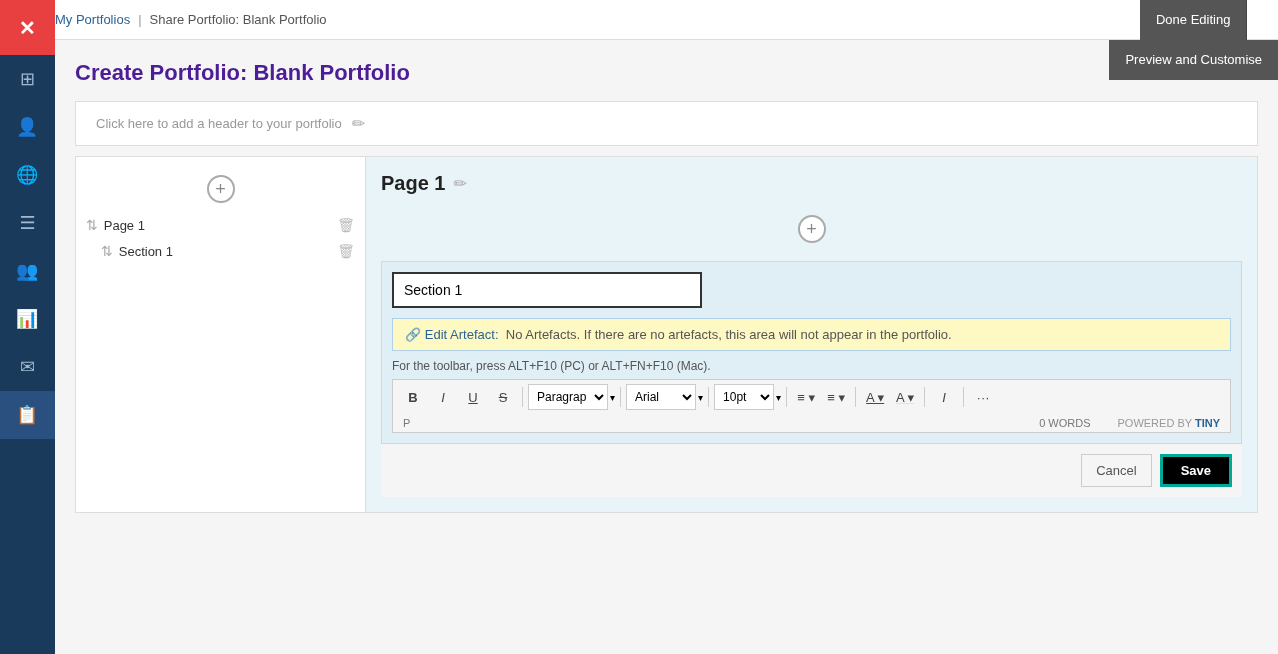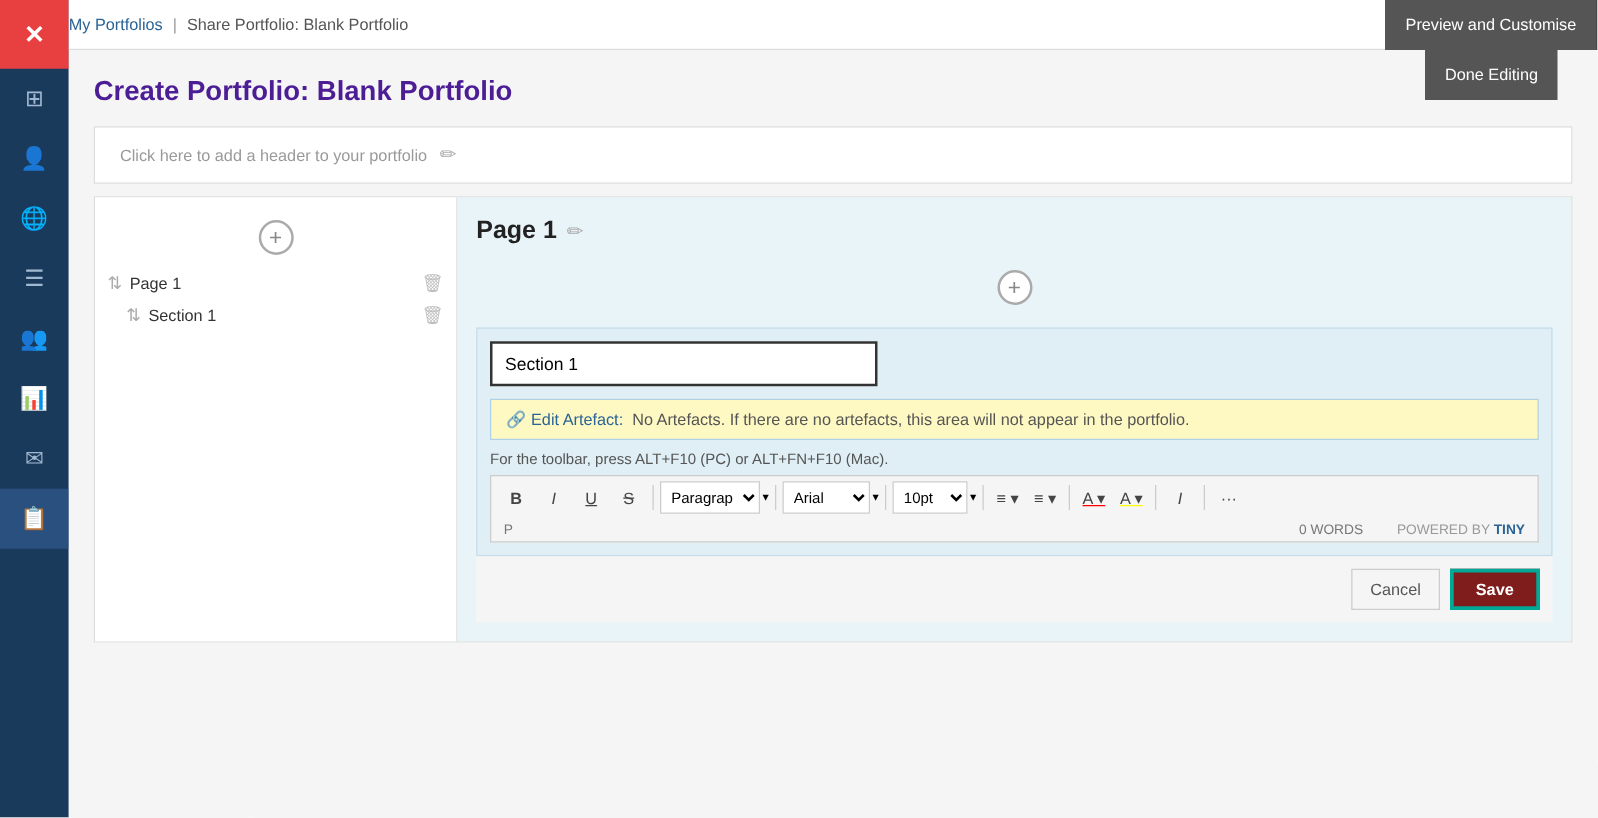--- a/index.html
+++ b/index.html
@@ -375,21 +375,21 @@
     .cancel-btn {
       padding: 6px 14px;
       background: transparent;
       border: 1px solid #ccc;
       cursor: pointer;
       font-size: 13px;
       color: #555;
     }
     .save-btn {
       padding: 6px 18px;
-      background: #7f1d1d;
+      background: #000000;
       color: #fff;
       border: 3px solid #00a896;
       cursor: pointer;
       font-size: 13px;
       font-weight: bold;
     }
   </style>
 </head>
 <body>
 
@@ -412,22 +412,22 @@
   <div class="main-content">
 
     <div class="top-nav">
       <div class="breadcrumb-nav">
         <a class="breadcrumb-link">My Portfolios</a>
         <span class="breadcrumb-separator">|</span>
         <span class="breadcrumb-current">Share Portfolio: Blank Portfolio</span>
       </div>
       <div class="top-nav-actions">
         <button class="nav-action-btn">Settings</button>
+        <button class="nav-action-btn">Done Editing</button>
         <button class="nav-action-btn">Preview and Customise</button>
-        <button class="nav-action-btn">Done Editing</button>
       </div>
     </div>
 
     <div class="page-body">
       <div class="page-title">Create Portfolio: Blank Portfolio</div>
 
       <div class="header-area">
         <span>Click here to add a header to your portfolio</span>
         <span class="header-edit-icon">✏</span>
       </div>

